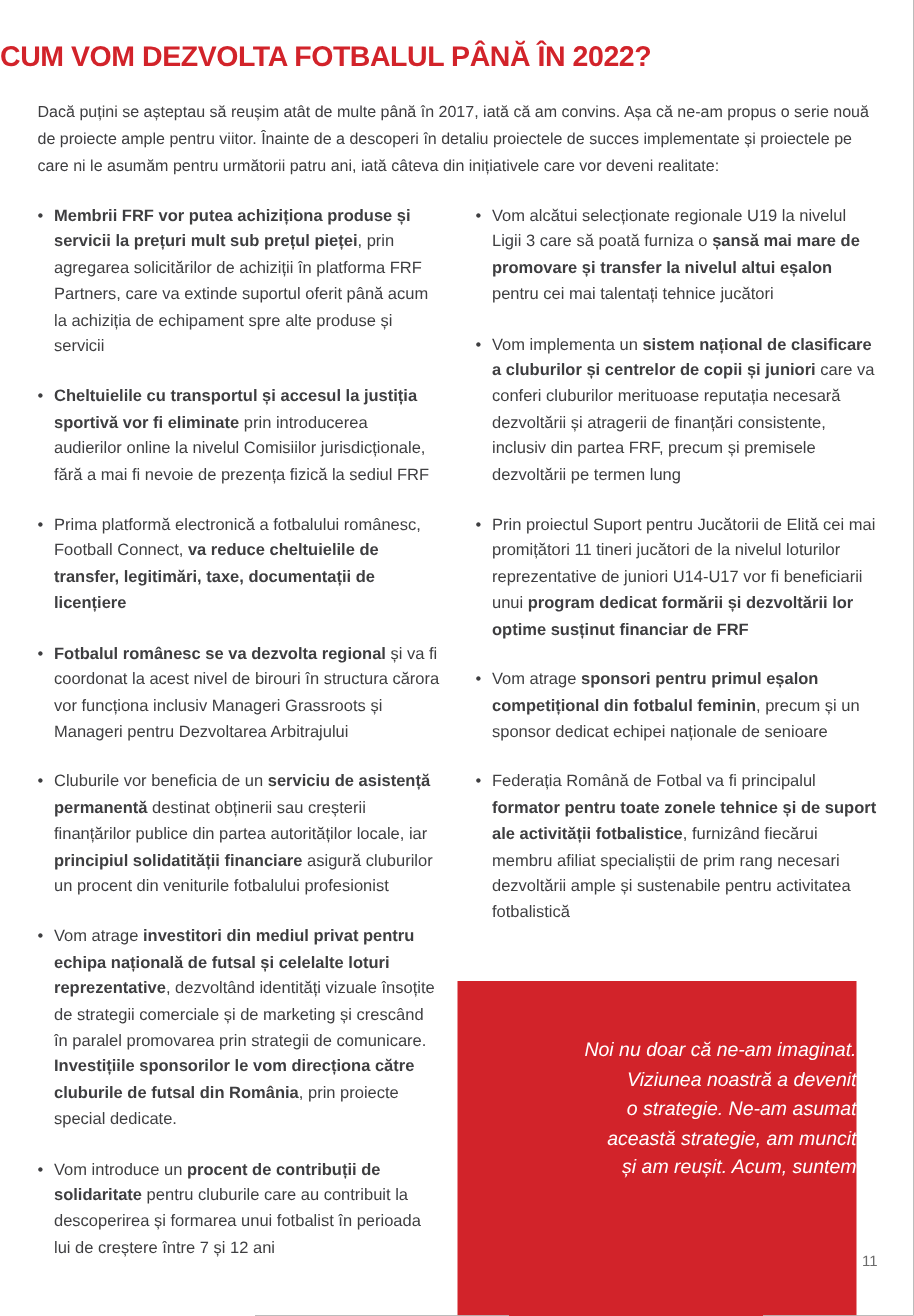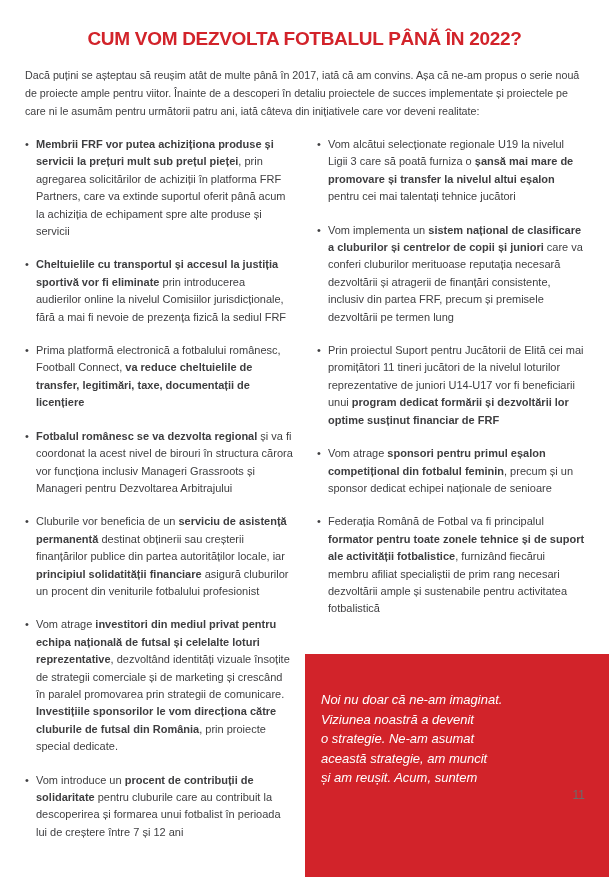--- a/index.html
+++ b/index.html
@@ -17,21 +17,21 @@
     background: #FFFFFF;
     overflow: hidden;
     font-family: "Liberation Sans", sans-serif;
     color: var(--body-text);
   }
   .title {
     position: absolute;
     top: 28px;
     left: 0;
     right: 0;
-    text-align: center;
+    text-align: left;
     color: var(--accent);
     font-weight: 700;
     font-size: 19px;
     letter-spacing: -0.3px;
   }
   .intro {
     position: absolute;
     top: 66px;
     left: 25px;
     width: 562px;
@@ -58,39 +58,39 @@
   .bullet .marker {
     flex: 0 0 11px;
     font-size: 11px;
   }
   .bullet .btext { flex: 1; }
   .bullet .btext b { font-weight: 700; }
   .quote-box {
     position: absolute;
     left: 305px;
     top: 654px;
-    width: 304px;
+    width: 266px;
     height: 223px;
     background: var(--accent);
     padding-top: 36px;
-    text-align: left;
+    text-align: right;
     padding-left: 16px;
   }
   .quote-line {
     color: var(--quote-text);
     font-style: italic;
     font-size: 13px;
     line-height: 19.6px;
   }
   .quote-line.bold { font-weight: 700; }
   .page-number {
     position: absolute;
-    top: 788px;
+    top: 836px;
     right: 24px;
-    font-size: 12px;
+    font-size: 10px;
     color: #6B6B6B;
     margin-left: 40px;
   }
 </style>
 </head>
 <body>
 
 <div class="page">
 
   <div class="title">CUM VOM DEZVOLTA FOTBALUL PÂNĂ ÎN 2022?</div>

